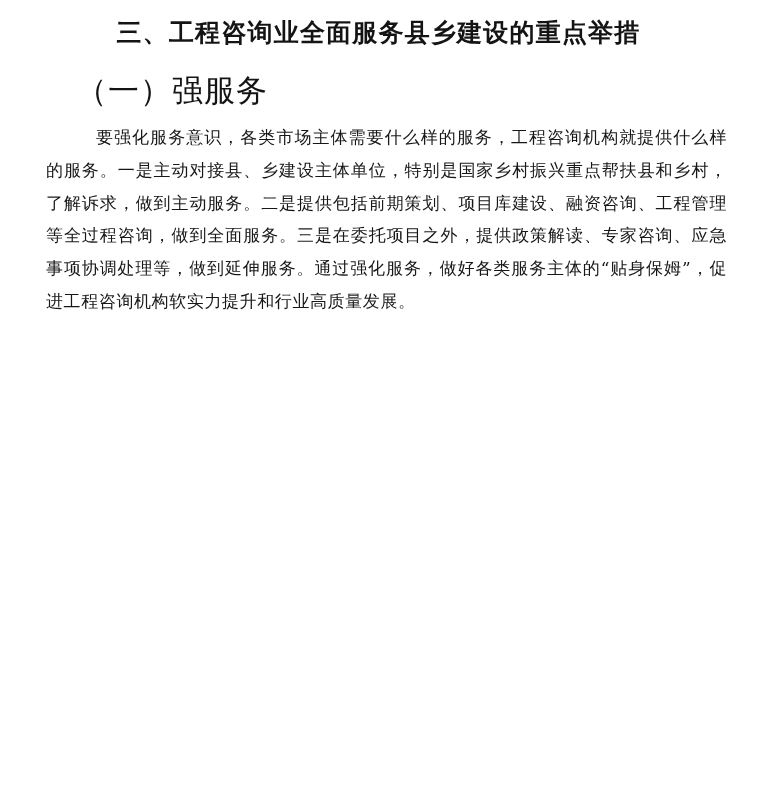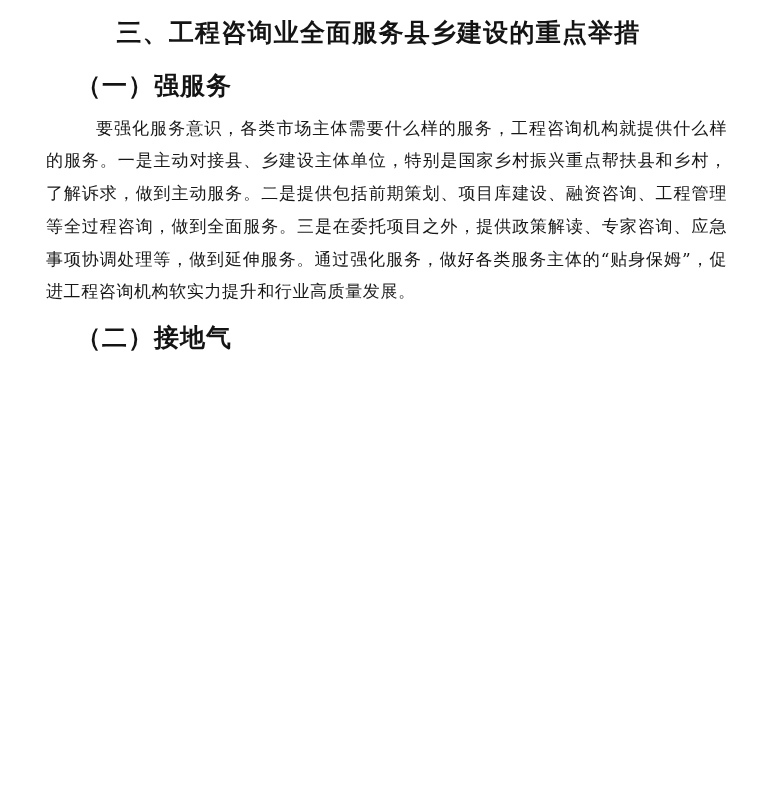--- a/index.html
+++ b/index.html
@@ -24,22 +24,22 @@
   .doc-heading {
     font-size: 25px;
     font-weight: bold;
     letter-spacing: 1.2px;
     text-align: center;
     line-height: 1.5;
     margin: 0 0 14px 0;
     color: #141414;
   }
   .sub-heading {
-    font-size: 25px;
-    font-weight: bold;
+    font-size: 31px;
+    font-weight: normal;
     letter-spacing: 1px;
     line-height: 1.6;
     margin: 10px 0 6px 0;
     text-indent: 46px;
     color: #141414;
   }
   .para {
     font-size: 17px;
     line-height: 1.93;
     letter-spacing: 0.6px;
@@ -57,16 +57,15 @@
 <body>
 
 <div class="page">
 
   <h1 class="doc-heading">三、工程咨询业全面服务县乡建设的重点举措</h1>
 
   <h2 class="sub-heading">（一）强服务</h2>
 
   <p class="para">要强化服务意识，各类市场主体需要什么样的服务，工程咨询机构就提供什么样的服务。一是主动对接县、乡建设主体单位，特别是国家乡村振兴重点帮扶县和乡村，了解诉求，做到主动服务。二是提供包括前期策划、项目库建设、融资咨询、工程管理等全过程咨询，做到全面服务。三是在委托项目之外，提供政策解读、专家咨询、应急事项协调处理等，做到延伸服务。通过强化服务，做好各类服务主体的“贴身保姆”，促进工程咨询机构软实力提升和行业高质量发展。</p>
 
-  <h2 class="sub-heading">（二）接地气</h2>
 
 
 </div>
 
 </body></html>

